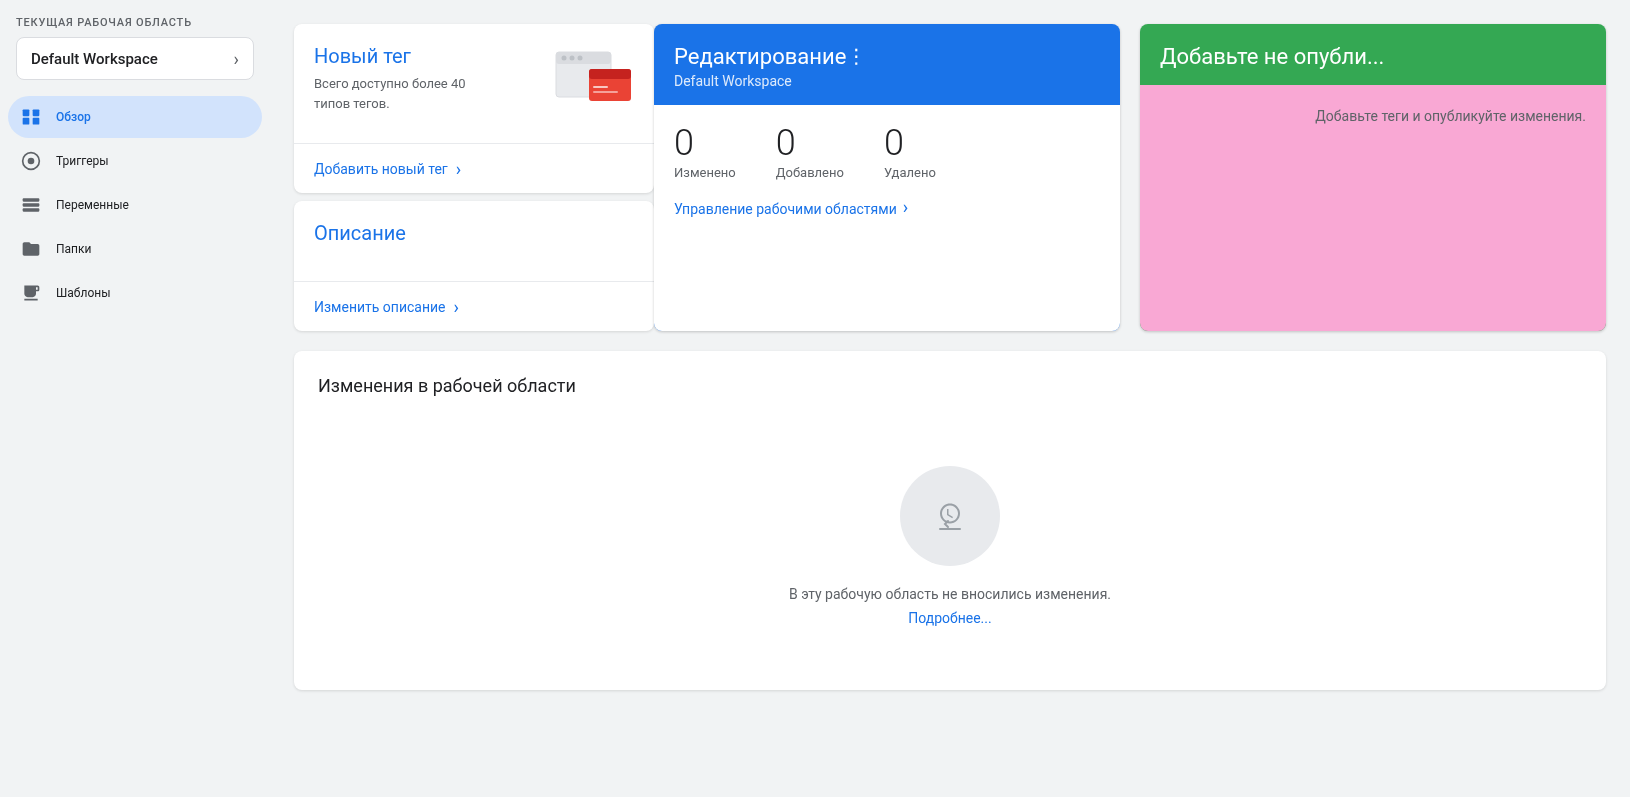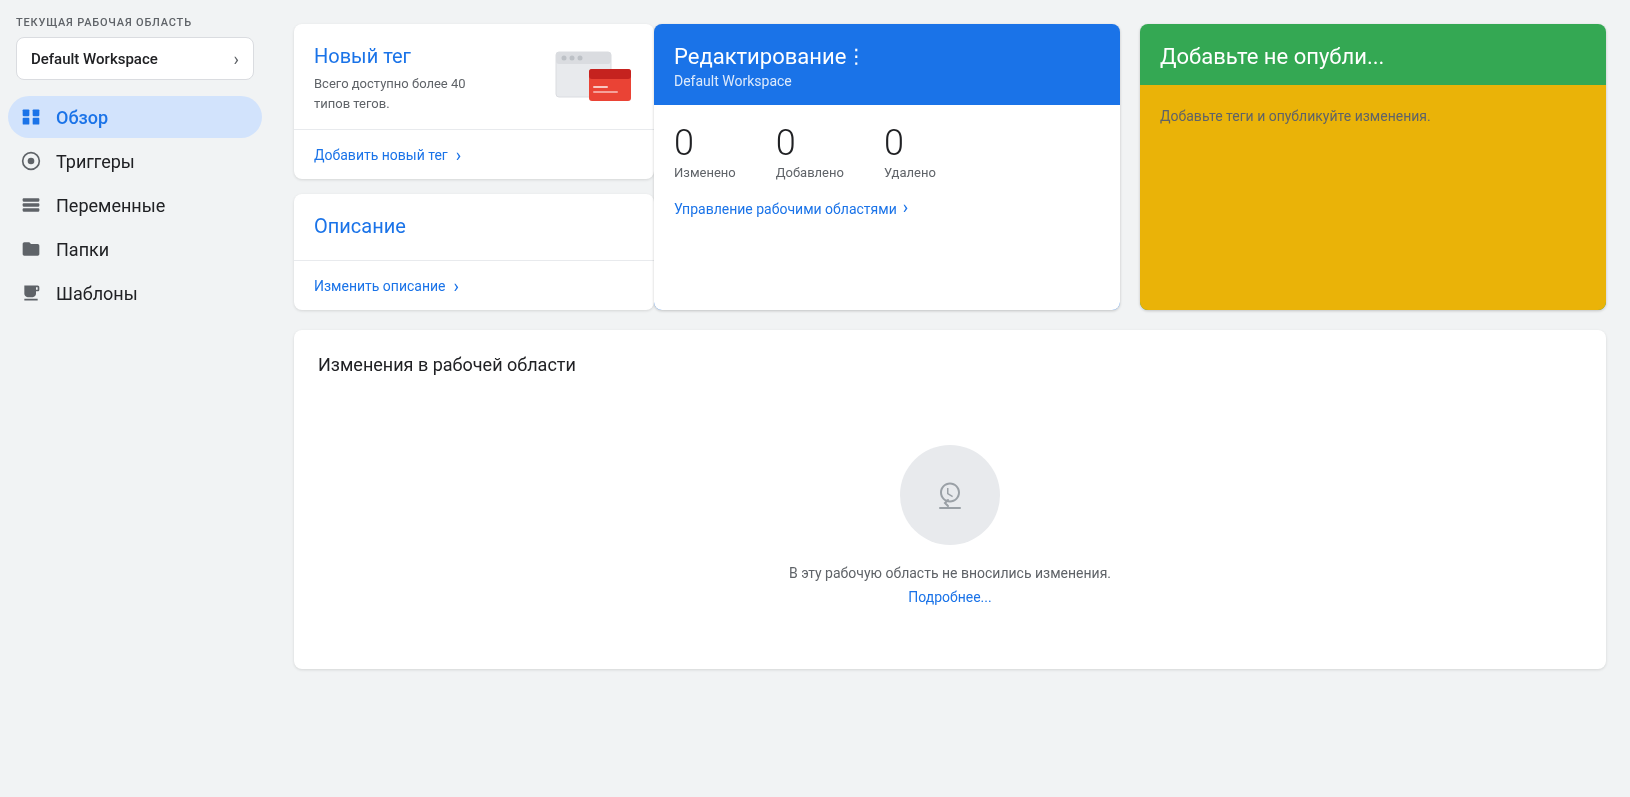--- a/index.html
+++ b/index.html
@@ -78,21 +78,21 @@
     .nav-item-icon {
       width: 22px;
       height: 22px;
       display: flex;
       align-items: center;
       justify-content: center;
       flex-shrink: 0;
     }
 
     .nav-item-label {
-      font-size: 18px;
+      font-size: 12px;
       color: #202124;
       font-weight: 400;
     }
 
     .nav-item.active .nav-item-label {
       color: #1a73e8;
       font-weight: 500;
     }
 
     .nav-item.active .nav-item-icon svg path,
@@ -152,20 +152,21 @@
     .card-link {
       display: flex;
       align-items: center;
       padding: 14px 20px;
       border-top: 1px solid #e8eaed;
       color: #1a73e8;
       font-size: 14px;
       cursor: pointer;
       text-decoration: none;
       gap: 8px;
+      margin-top: 14px;
     }
 
     .card-link-arrow {
       font-size: 18px;
       color: #1a73e8;
     }
 
     
     .card-description-card {
       width: 360px;
@@ -258,23 +259,24 @@
       padding: 20px 20px 16px 20px;
     }
 
     .card-publish-title {
       font-size: 22px;
       color: white;
       font-weight: 400;
     }
 
     .card-publish-body {
-      background: #eab308;
+      background: #f9a8d4;
       flex: 1;
       padding: 20px;
+      text-align: right;
     }
 
     .publish-description {
       font-size: 14px;
       color: #5f6368;
       line-height: 1.6;
     }
 
     
     .workspace-changes-section {
@@ -400,21 +402,21 @@
       </div>
       <span class="nav-item-label">Шаблоны</span>
     </div>
   </nav>
 </div>
 
 <div class="main">
 
   <div class="cards-row">
 
-    <div style="display:flex; flex-direction:column; gap:15px; flex-shrink:0; width:340px;">
+    <div style="display:flex; flex-direction:column; gap:8px; flex-shrink:0; width:340px;">
 
       <div class="card card-new-tag">
         <div class="card-top">
           <div>
             <div class="card-title">Новый тег</div>
             <div class="card-description">Всего доступно более 40 типов тегов.</div>
           </div>
 
           <div>
             <svg width="80" height="65" viewBox="0 0 80 65">

